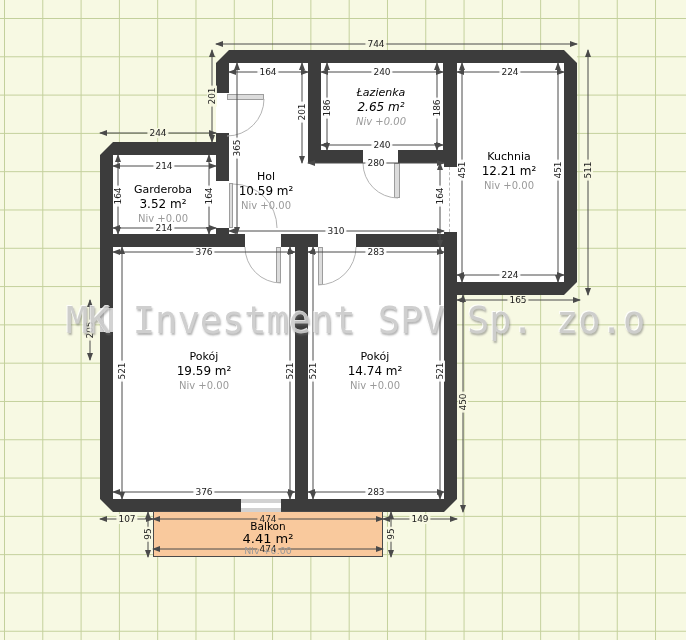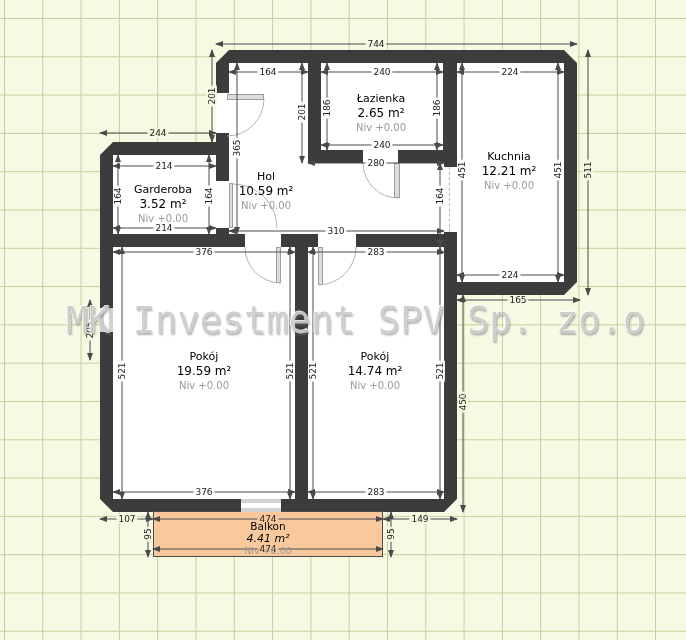--- a/index.html
+++ b/index.html
@@ -29,21 +29,21 @@
   }
   .dim-label.v{transform:translate(-50%,-50%) rotate(-90deg);}
   .bg-w{background:rgba(255,255,255,.92);}
   .bg-g{background:rgba(247,249,227,.92);}
   .bg-o{background:rgba(249,201,157,.95);}
   .room-label{position:absolute;transform:translateX(-50%);text-align:center;z-index:30;white-space:nowrap;}
   .room-name{font-size:11px;line-height:14px;color:#000;}
   .room-area{font-size:12px;line-height:15px;color:#000;}
   .room-level{font-size:10px;line-height:13px;color:#9a9a9a;}
   .room-label.small .room-name{font-size:10.5px;line-height:12px;}
-  .room-label.small .room-area{font-size:11px;line-height:13px;font-style:italic;}
+  .room-label.small .room-area{font-size:13px;line-height:13px;}
   .room-label.small .room-level{font-size:9.5px;line-height:12px;}
   .watermark{
     position:absolute;left:66px;top:299px;z-index:40;
     font-family:"DejaVu Sans Mono",monospace;font-size:37px;color:#cbcbcb;
     text-shadow:-1px -1px 0 rgba(255,255,255,.9),1px 2px 2px rgba(105,105,105,.55);
     white-space:nowrap;opacity:.92;
   }
 </style>
 </head>
 <body>
@@ -137,21 +137,21 @@
       <line x1="308" y1="492" x2="444" y2="492"></line>
       <line x1="100" y1="519" x2="153" y2="519"></line>
       <line x1="153" y1="519" x2="383" y2="519"></line>
       <line x1="383" y1="519" x2="457" y2="519"></line>
       <line x1="148" y1="512" x2="148" y2="557"></line>
       <line x1="391" y1="512" x2="391" y2="557"></line>
       <line x1="153" y1="549" x2="383" y2="549"></line>
     </g>
   </svg>
 
-  <div class="room-label" style="left:381px;top:92px;">
+  <div class="room-label" style="left:381px;top:86px;font-style:italic;">
     <div class="room-name">Łazienka</div>
     <div class="room-area">2.65 m²</div>
     <div class="room-level">Niv +0.00</div>
   </div>
   <div class="room-label" style="left:509px;top:150px;">
     <div class="room-name">Kuchnia</div>
     <div class="room-area">12.21 m²</div>
     <div class="room-level">Niv +0.00</div>
   </div>
   <div class="room-label" style="left:163px;top:183px;">

